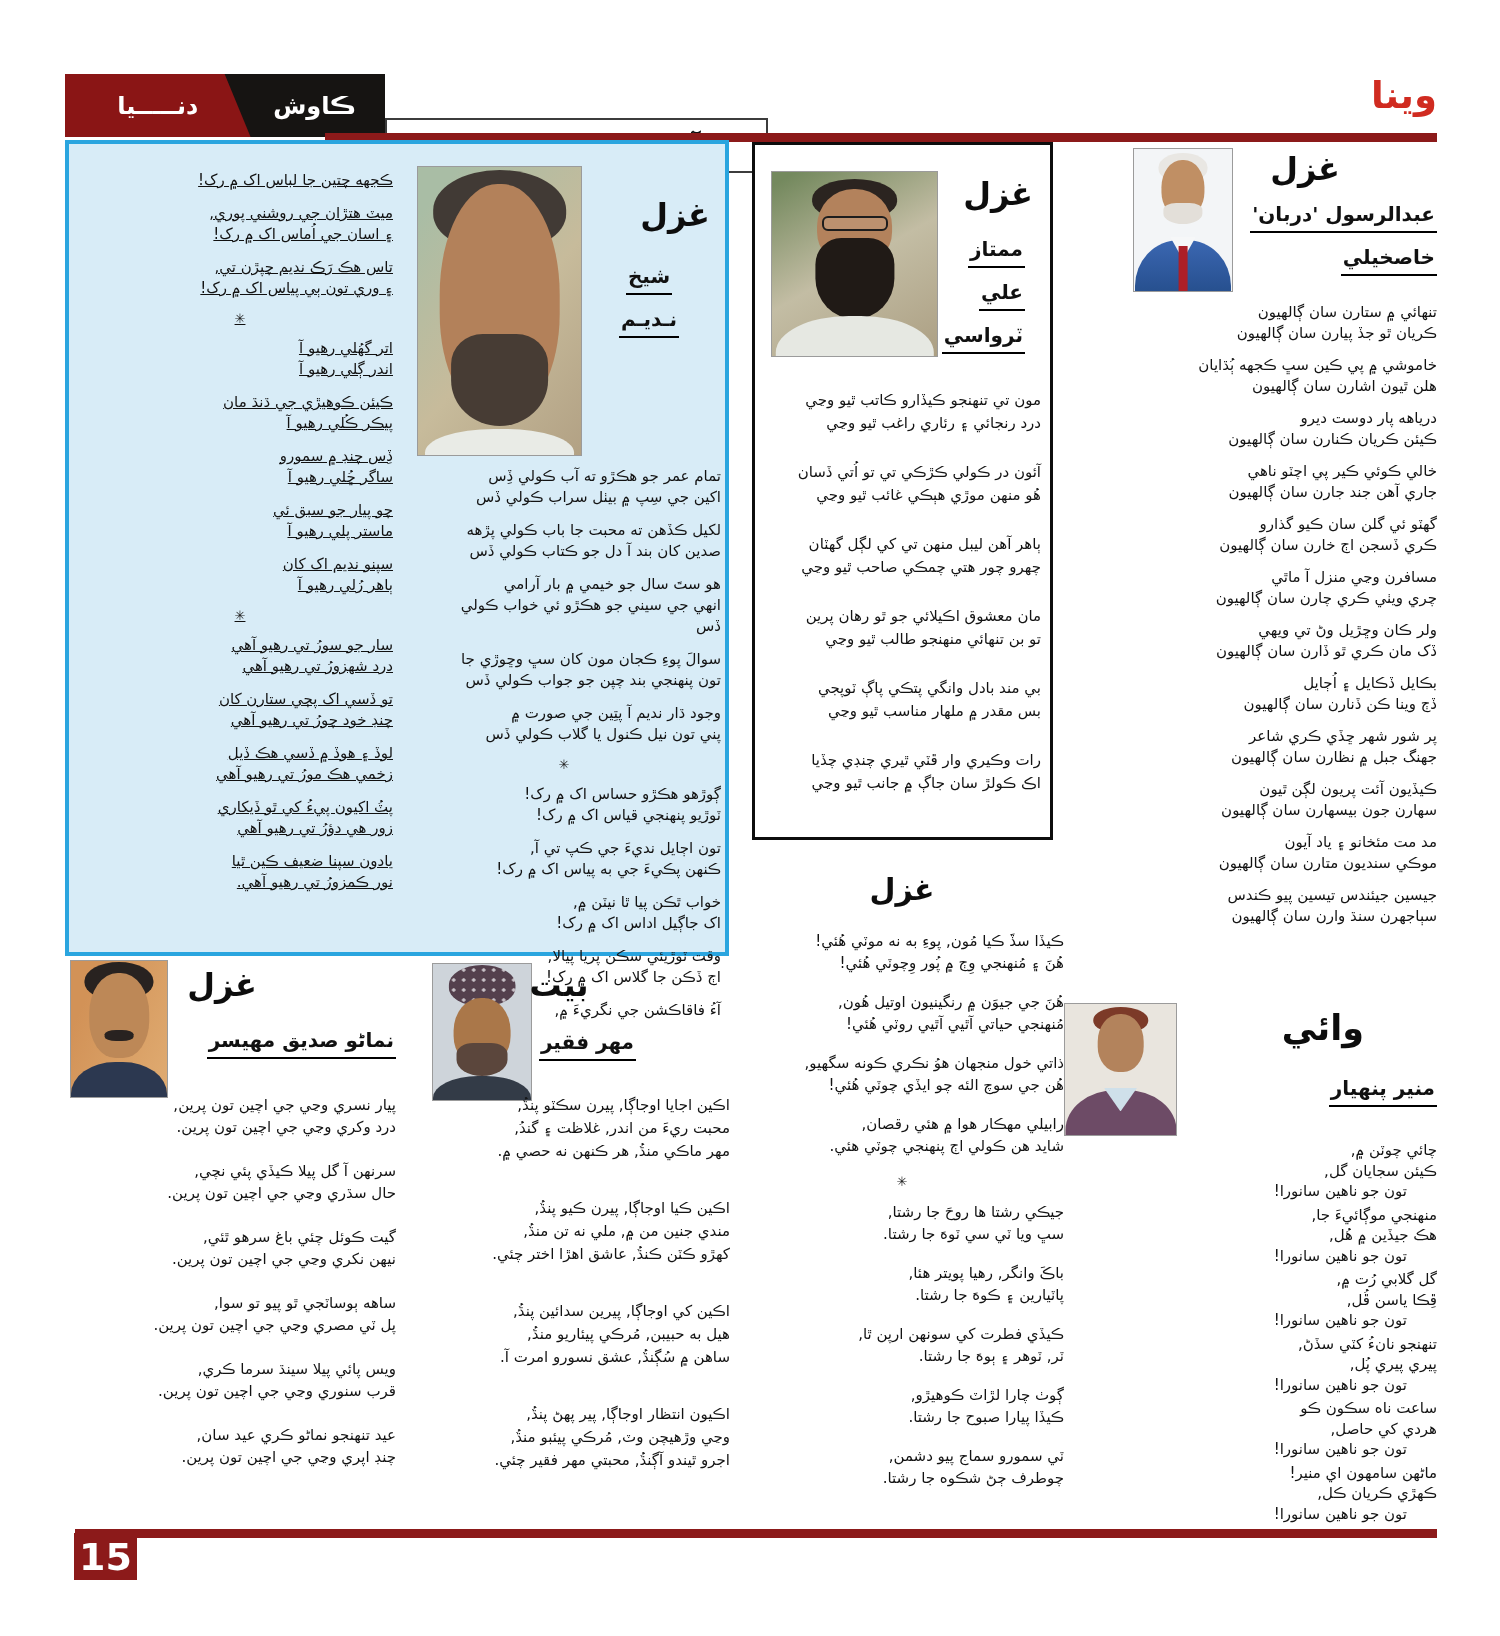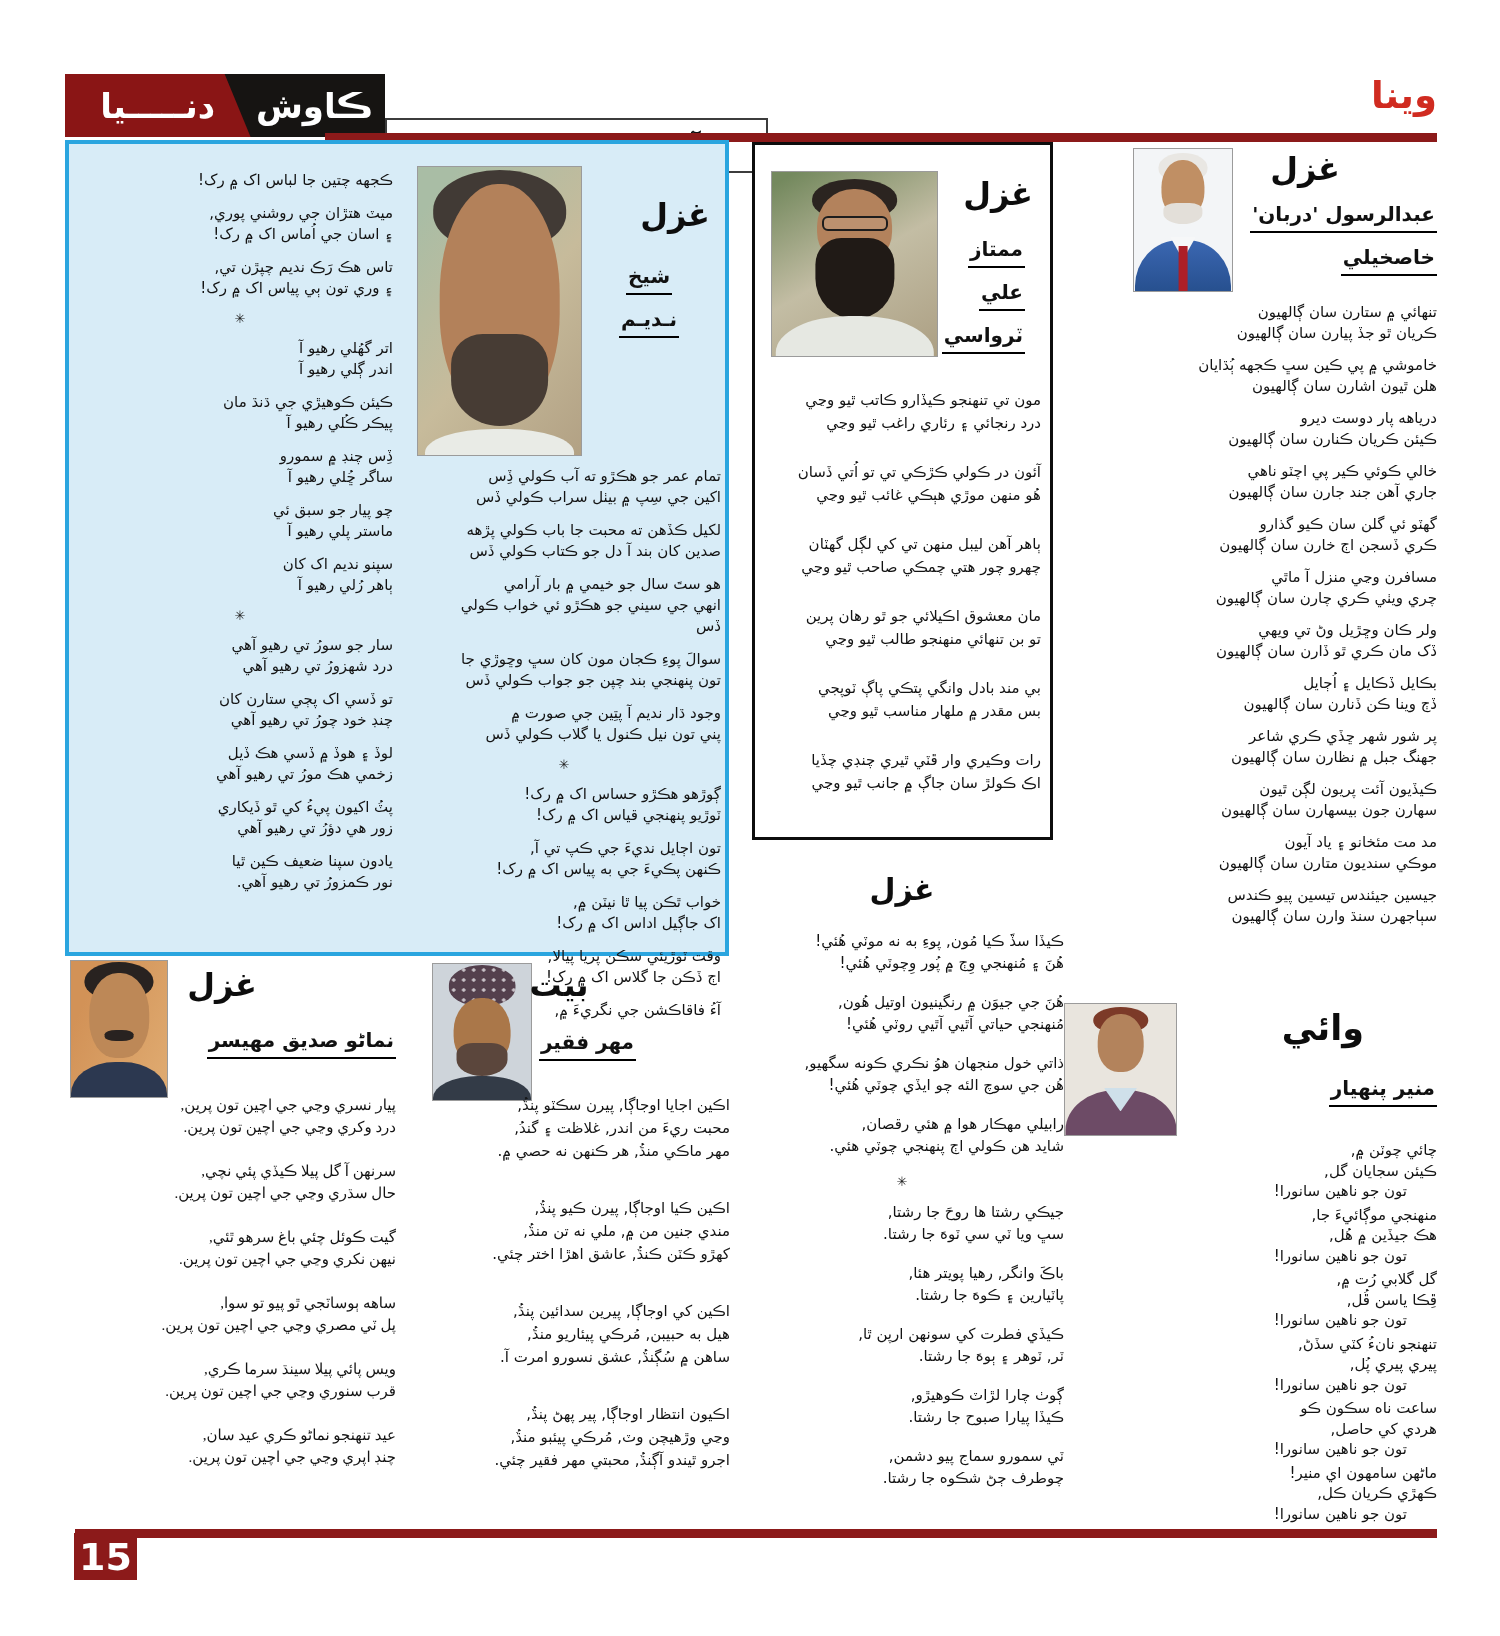--- a/index.html
+++ b/index.html
@@ -4,21 +4,21 @@
 <style>
   html,body{margin:0;padding:0;background:#e9e9e9;}
   .page{position:relative;width:1500px;height:1636px;margin:0 auto;background:#ffffff;
         font-family:"DejaVu Sans",sans-serif;direction:rtl;overflow:hidden;color:#111;}
 
   
   .mast{position:absolute;left:65px;top:74px;width:320px;height:63px;background:#161412;}
   .mast-red{position:absolute;left:0;top:0;bottom:0;width:58%;background:#8a1515;
             clip-path:polygon(0 0,86% 0,100% 100%,0 100%);display:flex;align-items:center;justify-content:center;}
   .mast-black{position:absolute;right:0;top:0;bottom:0;width:44%;display:flex;align-items:center;justify-content:center;}
-  .mast-word{color:#fff;font-weight:700;font-size:34px;line-height:1;}
+  .mast-word{color:#fff;font-weight:700;font-size:24px;line-height:1;}
   .date-box{position:absolute;left:385px;top:74px;width:383px;height:55px;border:2px solid #3c3c3c;
             box-sizing:border-box;display:flex;align-items:center;justify-content:center;font-size:26px;font-weight:700;margin-top:44px;}
   .header-rule{position:absolute;left:325px;top:133px;width:1112px;height:9px;background:#8c1a1a;}
   .section-label{position:absolute;right:63px;top:74px;font-size:37px;font-weight:700;color:#d02b20;}
 
   
   .footer-rule{position:absolute;left:75px;top:1529px;width:1362px;height:9px;background:#8c1a1a;}
   .page-num{position:absolute;left:65px;top:1533px;width:63px;height:47px;background:#8c1a1a;color:#fff;
             font-weight:700;font-size:38px;display:flex;align-items:center;justify-content:center;direction:ltr;margin-left:9px;}
 
@@ -33,21 +33,21 @@
   
   .bluebox{position:absolute;left:65px;top:140px;width:664px;height:816px;background:#d8ecf7;
            border:4px solid #2aa5df;box-sizing:border-box;}
   .blackbox{position:absolute;left:752px;top:142px;width:301px;height:698px;background:#fff;
             border:3.5px solid #0d0d0d;box-sizing:border-box;}
 
   
   .bb-title{position:absolute;left:556px;top:52px;width:100px;text-align:center;}
   .bb-auth{position:absolute;left:505px;top:120px;width:150px;text-align:center;}
   .bb-right{position:absolute;left:338px;top:322px;width:314px;}
-  .bb-left{position:absolute;left:18px;top:26px;width:306px;}
+  .bb-left{position:absolute;left:18px;top:26px;width:306px;text-decoration:underline;}
 
   
   .mb-title{position:absolute;left:198px;top:30px;width:90px;text-align:center;}
   .mb-auth{position:absolute;left:170px;top:92px;width:100px;text-align:right;}
   .mb-verses{position:absolute;left:14px;top:244px;width:272px;}
   .mb-verses .line{line-height:23px;}
   .mb-verses .stanza{margin-bottom:26px;}
 
   
   .mid-title{position:absolute;left:740px;top:872px;width:324px;text-align:center;font-size:30px;}
@@ -74,21 +74,21 @@
   .bait-auth{position:absolute;left:528px;top:1030px;width:108px;text-align:right;}
   .bait-verses{position:absolute;left:405px;top:1094px;width:325px;}
   .bait-verses .line{line-height:23px;}
   .bait-verses .stanza{margin-bottom:34px;}
 
   
   .mah-title{position:absolute;left:180px;top:966px;width:84px;text-align:center;}
   .mah-auth{position:absolute;left:178px;top:1028px;width:218px;text-align:right;}
   .mah-verses{position:absolute;left:68px;top:1094px;width:328px;}
   .mah-verses .line{line-height:22px;}
-  .mah-verses .stanza{margin-bottom:22px;font-family:Liberation Serif, serif;}
+  .mah-verses .stanza{margin-bottom:22px;}
 
   
   .photo{position:absolute;overflow:hidden;border:1px solid #9b9b9b;box-sizing:border-box;}
   .photo>div{position:absolute;}
   .ph-face{left:50%;transform:translateX(-50%);border-radius:48% 48% 44% 44%;}
   .ph-hair{left:50%;transform:translateX(-50%);border-radius:50% 50% 46% 46%;}
   .ph-beard{left:50%;transform:translateX(-50%);border-radius:34% 34% 52% 52%;}
   .ph-torso{left:50%;transform:translateX(-50%);bottom:0;border-radius:46% 46% 0 0/90% 90% 0 0;}
   .ph-shirt{left:50%;transform:translateX(-50%);}
   .ph-tie{left:50%;transform:translateX(-50%);bottom:0;}

